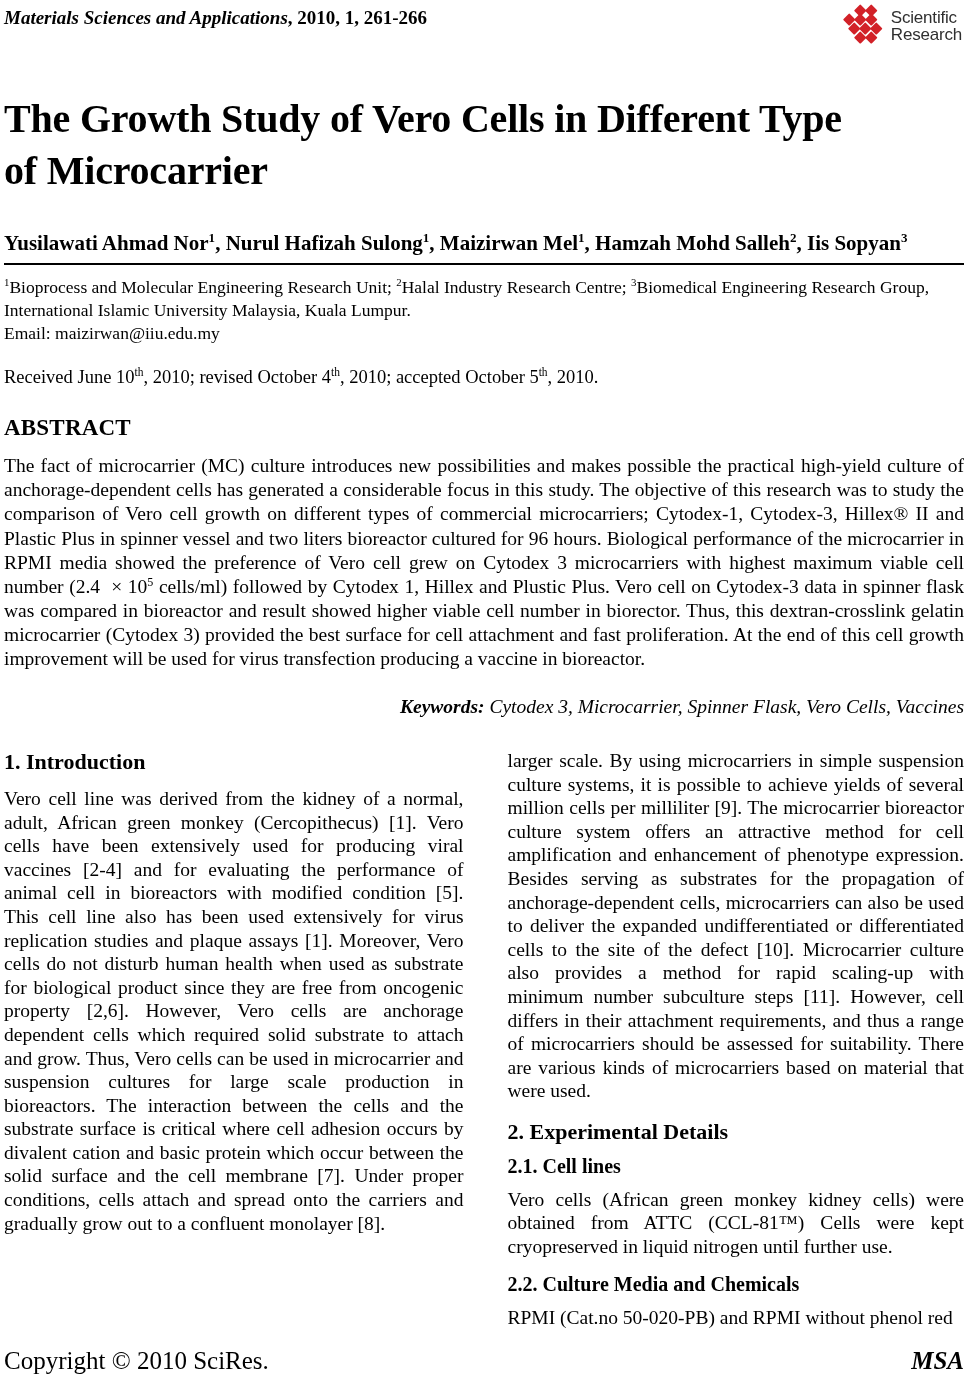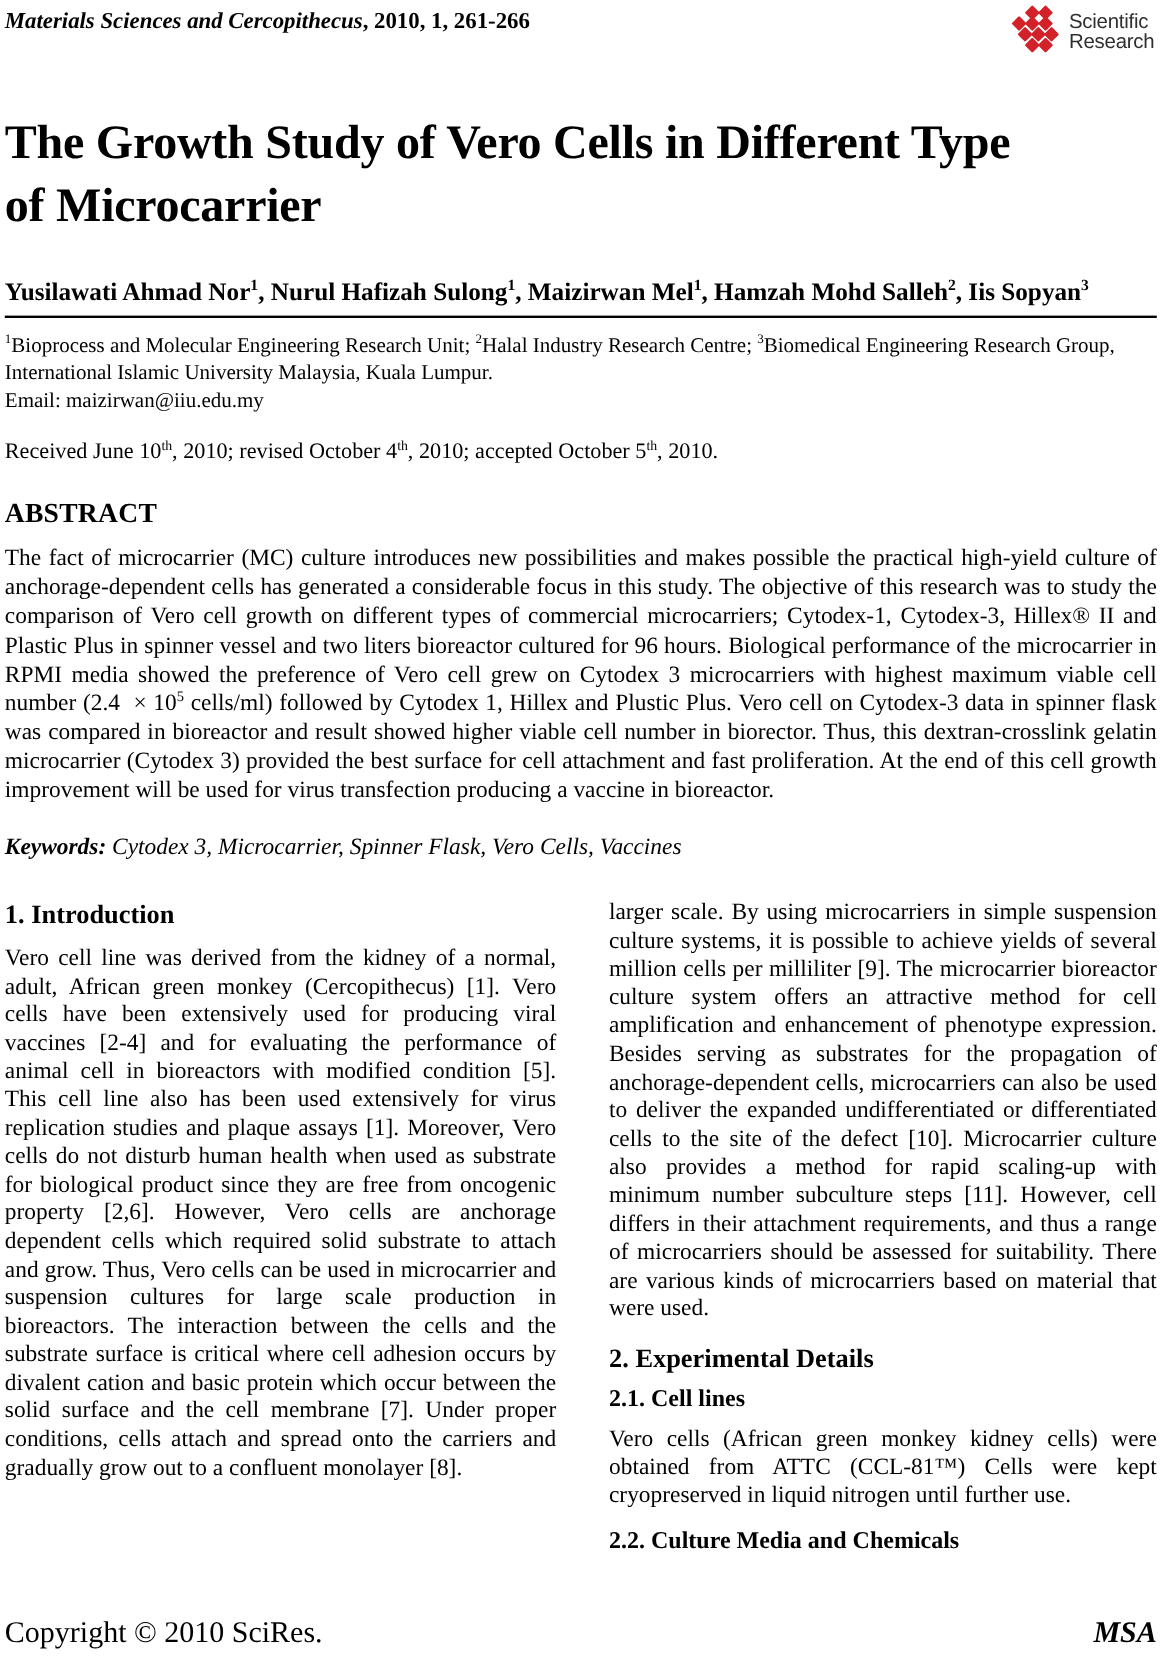--- a/index.html
+++ b/index.html
@@ -26,41 +26,41 @@
   .paper-title { margin-top: 47px; font-size: 40px; font-weight: bold; line-height: 1.3; letter-spacing: -0.2px; }
   .authors { margin-top: 34px; font-size: 21px; font-weight: bold; }
   sup { font-size: 62%; line-height: 0; }
   .author-rule { border: none; border-top: 2.5px solid #000; margin-top: 7px; }
   .affiliations { margin-top: 11px; font-size: 17.5px; line-height: 1.32; }
   .email-line { font-size: 17.5px; }
   .received { margin-top: 22px; font-size: 18.5px; }
   
   .abstract-heading { margin-top: 27px; font-size: 23px; font-weight: bold; letter-spacing: 0.2px; }
   .abstract-body { margin-top: 13px; font-size: 19.5px; text-align: justify; line-height: 1.235; }
-  .keywords { margin-top: 25px; font-size: 19.5px; font-style: italic; }
+  .keywords { margin-top: 25px; font-size: 19.5px; font-style: italic; text-align: right; }
   .keywords-label { font-weight: bold; }
   
   .columns { display: flex; gap: 44px; margin-top: 31px; }
   .col { width: 465px; }
   .col-right { width: 462px; }
   h2.sec { font-size: 22px; font-weight: bold; margin: 0 0 12px 0; }
   h3.subsec { font-size: 20px; font-weight: bold; margin: 14px 0 10px 0; }
   .body-par { font-size: 19.5px; line-height: 1.21; text-align: justify; }
   .body-par + .body-par { text-indent: 22px; }
   .col-right h2.sec { margin-top: 16px; margin-bottom: 10px; }
   
   .footer { margin-top: auto; display: flex; justify-content: space-between; align-items: baseline; font-size: 25px; }
   .footer-right { font-weight: bold; font-style: italic; }
 </style>
 </head>
 <body>
 
 <div class="header">
   <div class="journal-lines">
-    <div class="journal-line"><span class="journal-title">Materials Sciences and Cercopithecus</span><span>, 2010, 1, 261-266</span></div>
+    <div class="journal-line"><span class="journal-title">Materials Sciences and Applications</span><span>, 2010, 1, 261-266</span></div>
   </div>
   <div class="logo">
     <div class="diamond-cluster">
       <span class="diamond" style="left: 15px; top: 0px; background: rgb(210, 33, 40);"></span>
       <span class="diamond" style="left: 26px; top: 0px; background: rgb(210, 33, 40);"></span>
       <span class="diamond" style="left: 4px; top: 9px; background: rgb(210, 33, 40);"></span>
       <span class="diamond" style="left: 15px; top: 9px; background: rgb(210, 33, 40);"></span>
       <span class="diamond" style="left: 26px; top: 9px; background: rgb(210, 33, 40);"></span>
       <span class="diamond" style="left: 9px; top: 18px; background: rgb(210, 33, 40);"></span>
       <span class="diamond" style="left: 20px; top: 18px; background: rgb(210, 33, 40);"></span>
@@ -96,19 +96,20 @@
   <div class="col">
     <h2 class="sec">1. Introduction</h2>
     <p class="body-par">Vero cell line was derived from the kidney of a normal, adult, African green monkey (Cercopithecus) [1]. Vero cells have been extensively used for producing viral vaccines [2-4] and for evaluating the performance of animal cell in bioreactors with modified condition [5]. This cell line also has been used extensively for virus replication studies and plaque assays [1]. Moreover, Vero cells do not disturb human health when used as substrate for biological product since they are free from oncogenic property [2,6]. However, Vero cells are anchorage dependent cells which required solid substrate to attach and grow. Thus, Vero cells can be used in microcarrier and suspension cultures for large scale production in bioreactors. The interaction between the cells and the substrate surface is critical where cell adhesion occurs by divalent cation and basic protein which occur between the solid surface and the cell membrane [7]. Under proper conditions, cells attach and spread onto the carriers and gradually grow out to a confluent monolayer [8].</p>
   </div>
   <div class="col col-right">
     <p class="body-par">larger scale. By using microcarriers in simple suspension culture systems, it is possible to achieve yields of several million cells per milliliter [9]. The microcarrier bioreactor culture system offers an attractive method for cell amplification and enhancement of phenotype expression. Besides serving as substrates for the propagation of anchorage-dependent cells, microcarriers can also be used to deliver the expanded undifferentiated or differentiated cells to the site of the defect [10]. Microcarrier culture also provides a method for rapid scaling-up with minimum number subculture steps [11]. However, cell differs in their attachment requirements, and thus a range of microcarriers should be assessed for suitability. There are various kinds of microcarriers based on material that were used.</p>
     <h2 class="sec">2. Experimental Details</h2>
     <h3 class="subsec" style="margin-top:0;">2.1. Cell lines</h3>
     <p class="body-par">Vero cells (African green monkey kidney cells) were obtained from ATTC (CCL-81™) Cells were kept cryopreserved in liquid nitrogen until further use.</p>
     <h3 class="subsec">2.2. Culture Media and Chemicals</h3>
+    <p class="body-par">RPMI (Cat.no 50-020-PB) and RPMI without phenol red</p>
   </div>
 </div>
 
 <div class="footer">
   <span>Copyright © 2010 SciRes.</span>
   <span class="footer-right">MSA</span>
 </div>
 
 </body></html>

